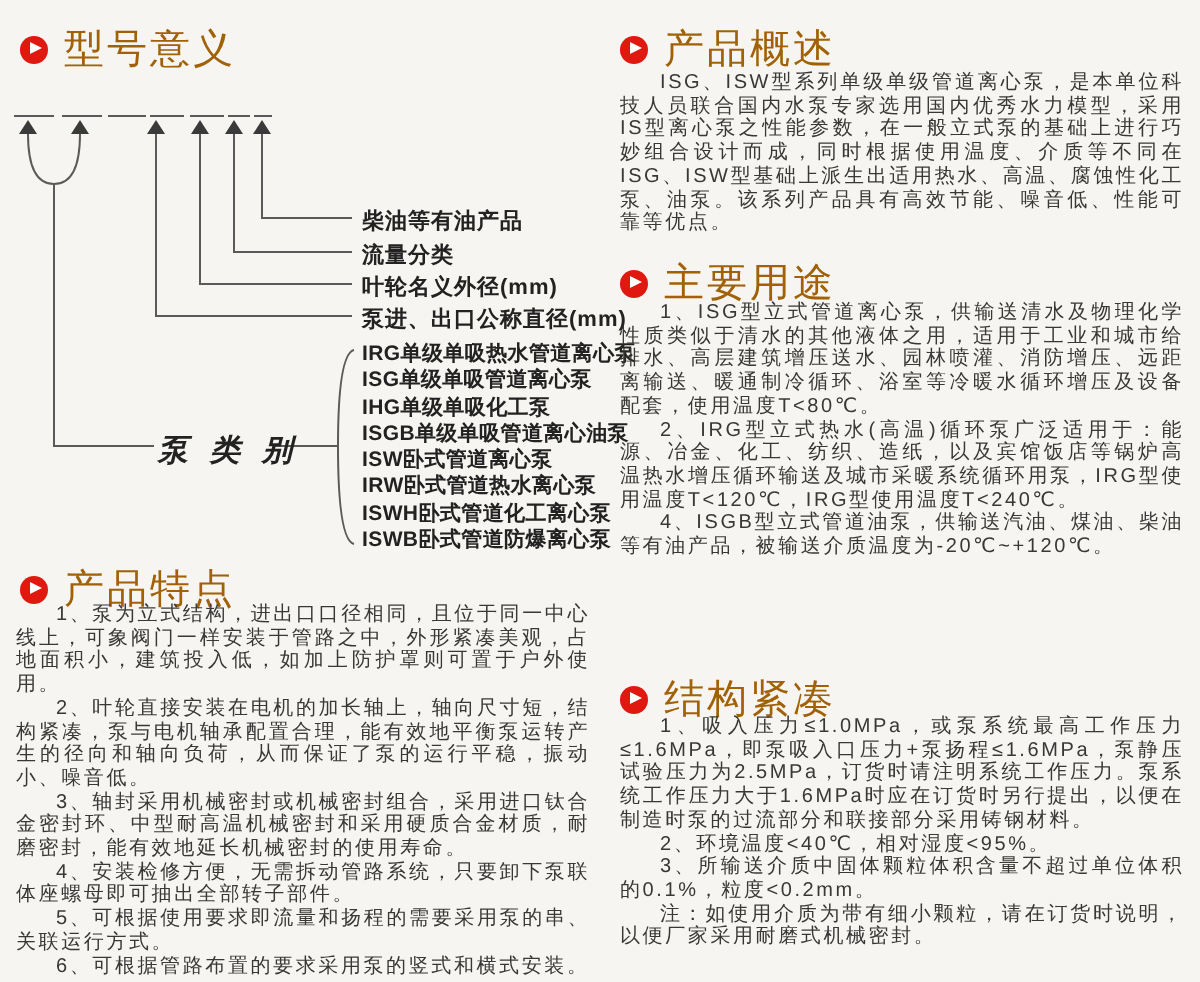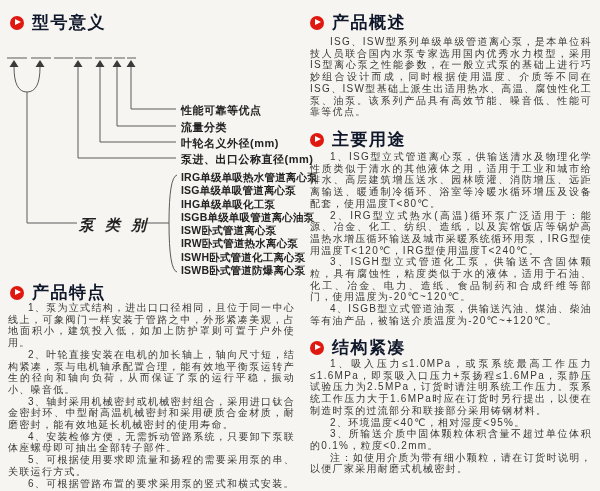--- a/index.html
+++ b/index.html
@@ -7,21 +7,21 @@
     position:relative;width:600px;height:491px;overflow:hidden;
     background:#f7f5f1;
     font-family:"Liberation Sans","DejaVu Sans",sans-serif;
   }
   .section-header{position:absolute;display:flex;align-items:center;gap:8px;}
   .hicon{width:14px;height:14px;border-radius:50%;background:#e01910;position:relative;flex:0 0 auto;}
   .hicon::after{
     content:"";position:absolute;left:5px;top:3.5px;
     border-left:6px solid #ffffff;border-top:3.5px solid transparent;border-bottom:3.5px solid transparent;
   }
-  .htext{font-size:17px;font-weight:bold;color:#0f172a;letter-spacing:1.5px;white-space:nowrap;}
+  .htext{font-size:20px;font-weight:normal;color:#a16207;letter-spacing:1.5px;white-space:nowrap;}
   .model-code{
     position:absolute;left:7px;top:41px;font-size:11.5px;font-weight:bold;color:#3a3a3a;
     letter-spacing:.2px;white-space:nowrap;
   }
   .callout{
     position:absolute;font-size:11px;font-weight:600;color:#222;white-space:nowrap;letter-spacing:.5px;
   }
   .category-label{
     position:absolute;left:79px;top:216px;font-size:15px;font-weight:bold;color:#222;
     letter-spacing:11px;white-space:nowrap;font-style:italic;
@@ -72,21 +72,21 @@
     <path d="M137,183 L169,183"></path>
 
     <path d="M177,135 Q169,137 169,183 Q169,230 177,232"></path>
 
     <path d="M131,27 L131,69 L176,69"></path>
     <path d="M117,27 L117,86 L176,86"></path>
     <path d="M100,27 L100,102 L176,102"></path>
     <path d="M78,27 L78,118 L176,118"></path>
   </svg>
 
-  <div class="callout" style="left:181px;top:103px;">性能可靠等优点</div>
+  <div class="callout" style="left:181px;top:103px;">柴油等有油产品</div>
   <div class="callout" style="left:181px;top:120px;">流量分类</div>
   <div class="callout" style="left:181px;top:136px;">叶轮名义外径(mm)</div>
   <div class="callout" style="left:181px;top:152px;">泵进、出口公称直径(mm)</div>
 
   <div class="category-label">泵类别</div>
 
   <div class="pump-list">
     <div>IRG单级单吸热水管道离心泵</div>
     <div>ISG单级单吸管道离心泵</div>
     <div>IHG单级单吸化工泵</div>
@@ -118,21 +118,20 @@
     <p>ISG、ISW型系列单级单级管道离心泵，是本单位科技人员联合国内水泵专家选用国内优秀水力模型，采用IS型离心泵之性能参数，在一般立式泵的基础上进行巧妙组合设计而成，同时根据使用温度、介质等不同在ISG、ISW型基础上派生出适用热水、高温、腐蚀性化工泵、油泵。该系列产品具有高效节能、噪音低、性能可靠等优点。</p>
   </div>
 
   <div class="section-header" style="left:310px;top:128px;">
     <span class="hicon"></span>
     <span class="htext">主要用途</span>
   </div>
   <div class="textblock" style="left:310px;top:151px;width:282px;">
     <p>1、ISG型立式管道离心泵，供输送清水及物理化学性质类似于清水的其他液体之用，适用于工业和城市给排水、高层建筑增压送水、园林喷灌、消防增压、远距离输送、暖通制冷循环、浴室等冷暖水循环增压及设备配套，使用温度T&lt;80℃。</p>
     <p>2、IRG型立式热水(高温)循环泵广泛适用于：能源、冶金、化工、纺织、造纸，以及宾馆饭店等锅炉高温热水增压循环输送及城市采暖系统循环用泵，IRG型使用温度T&lt;120℃，IRG型使用温度T&lt;240℃。</p>
-    <p>3、ISGH型立式管道化工泵，供输送不含固体颗粒，具有腐蚀性，粘度类似于水的液体，适用于石油、化工、冶金、电力、造纸、食品制药和合成纤维等部门，使用温度为-20℃~120℃。</p>
     <p>4、ISGB型立式管道油泵，供输送汽油、煤油、柴油等有油产品，被输送介质温度为-20℃~+120℃。</p>
   </div>
 
   <div class="section-header" style="left:310px;top:336px;">
     <span class="hicon"></span>
     <span class="htext">结构紧凑</span>
   </div>
   <div class="textblock" style="left:310px;top:358px;width:282px;">
     <p>1、吸入压力≤1.0MPa，或泵系统最高工作压力≤1.6MPa，即泵吸入口压力+泵扬程≤1.6MPa，泵静压试验压力为2.5MPa，订货时请注明系统工作压力。泵系统工作压力大于1.6MPa时应在订货时另行提出，以便在制造时泵的过流部分和联接部分采用铸钢材料。</p>
     <p>2、环境温度&lt;40℃，相对湿度&lt;95%。</p>

